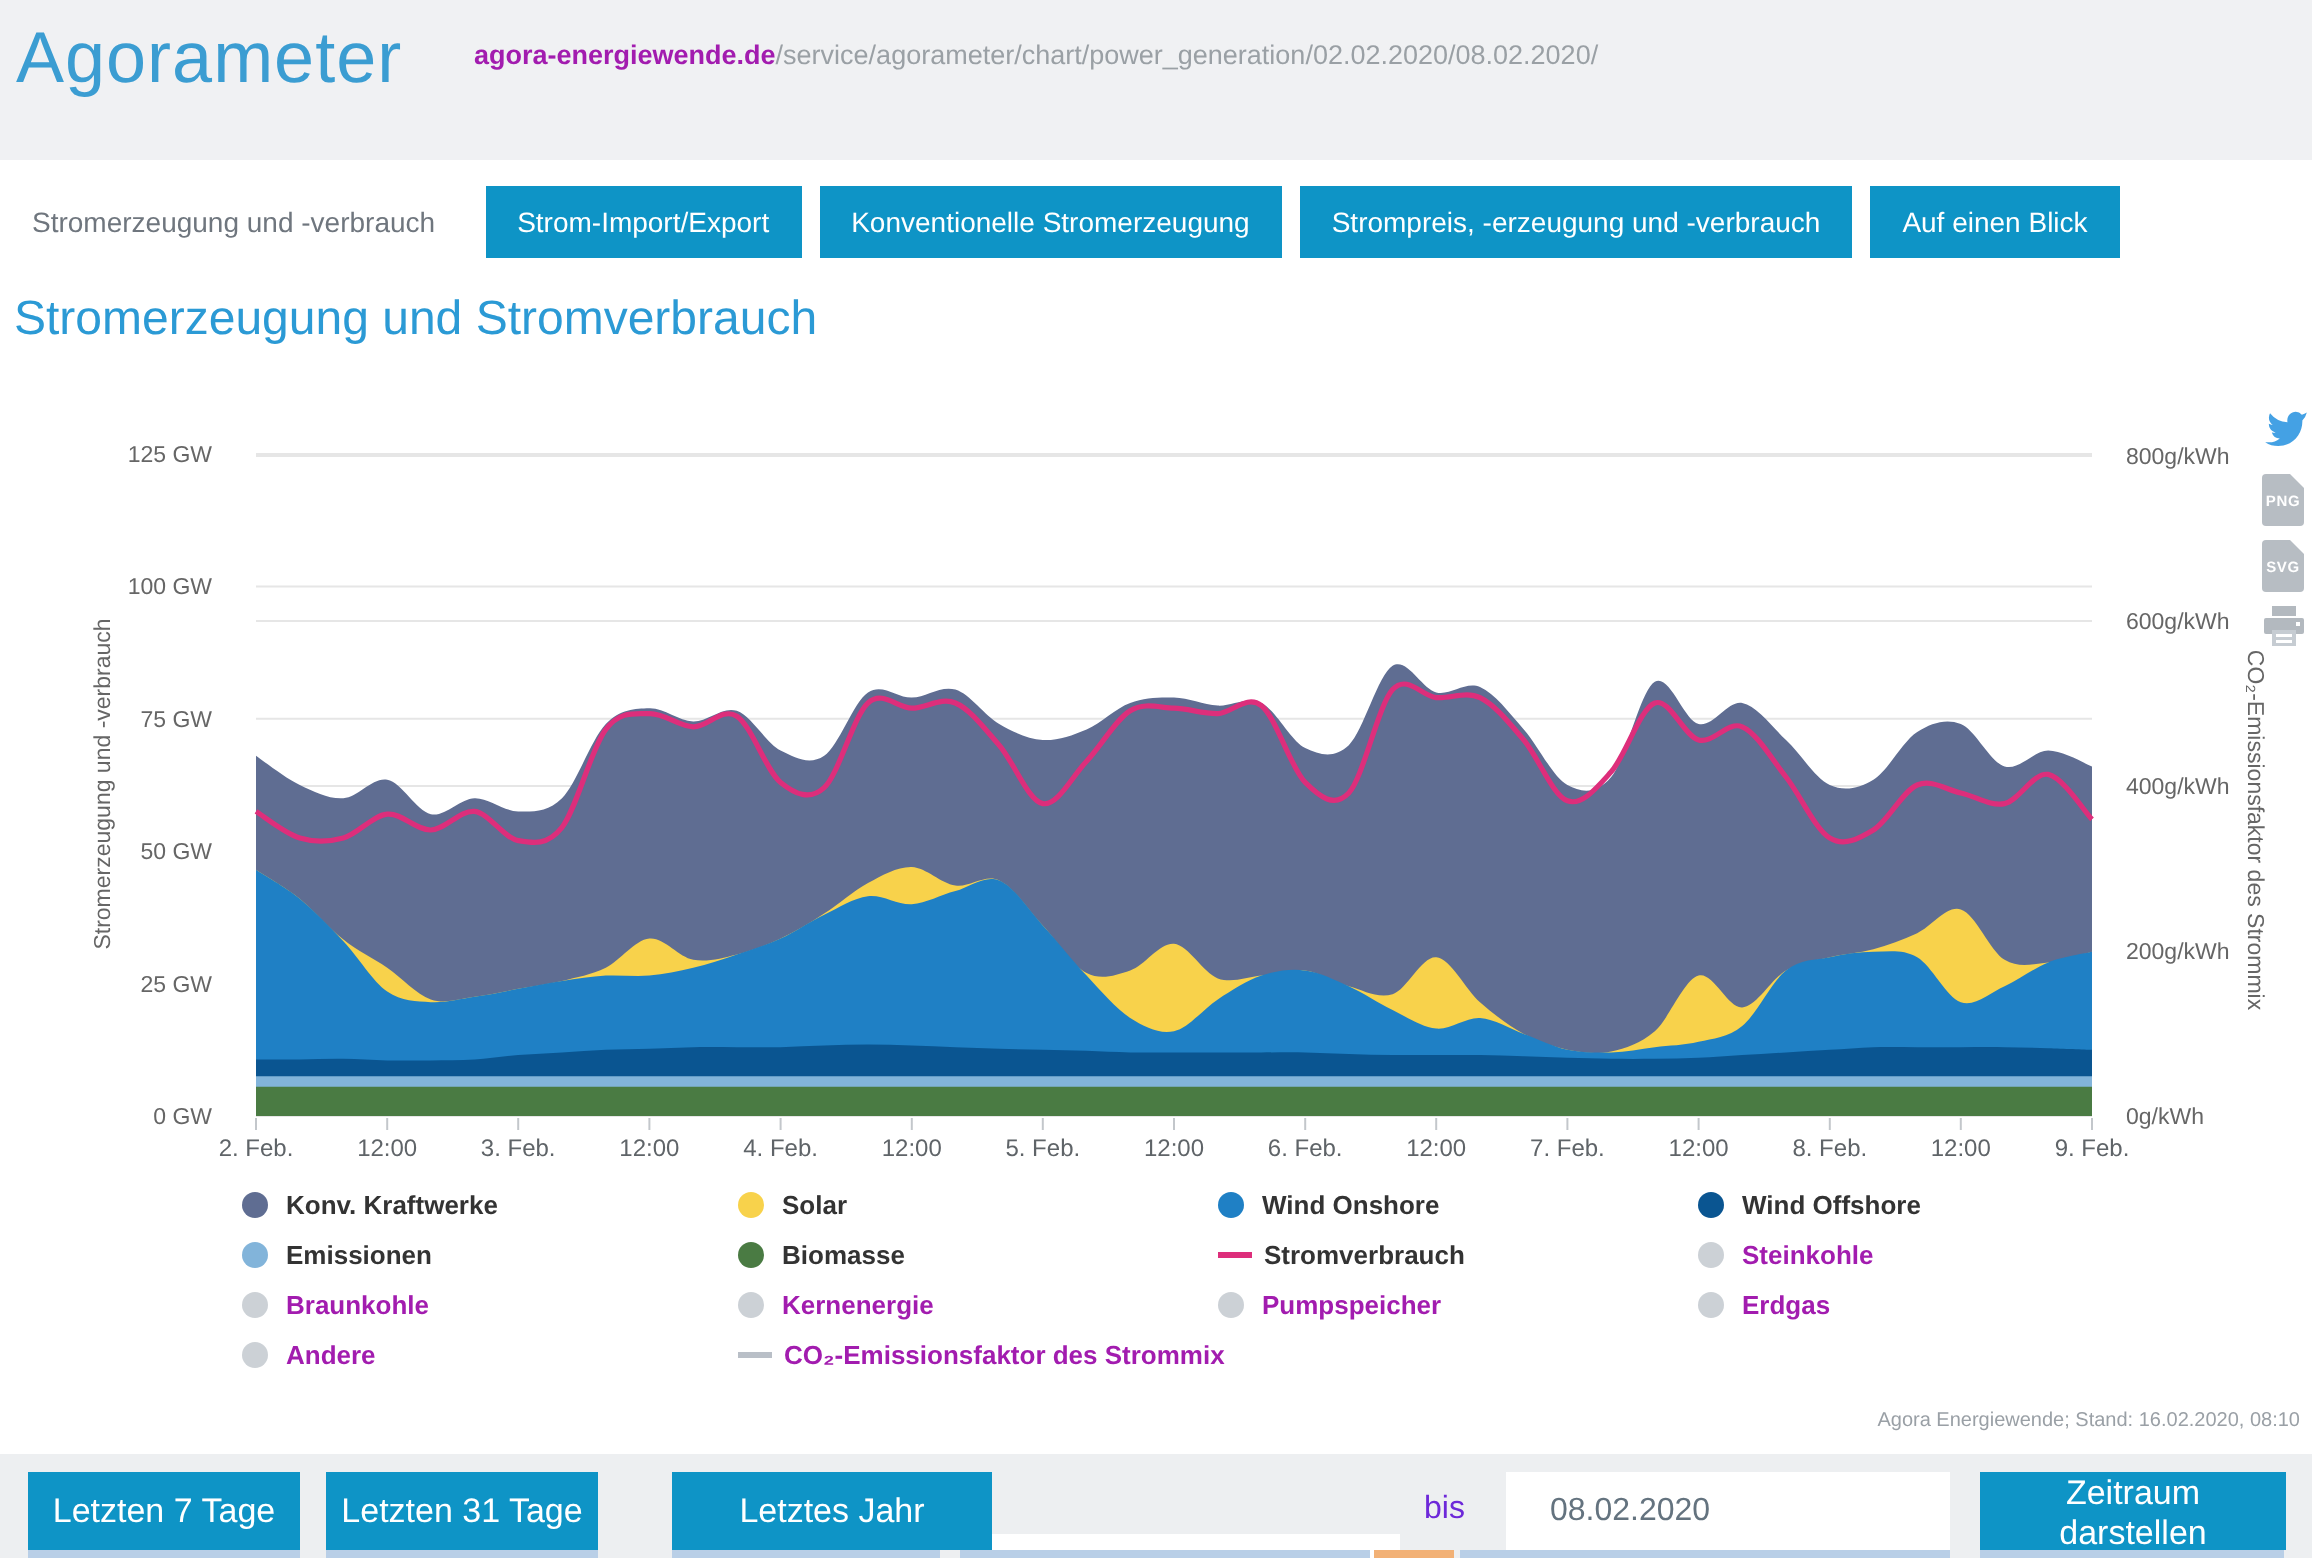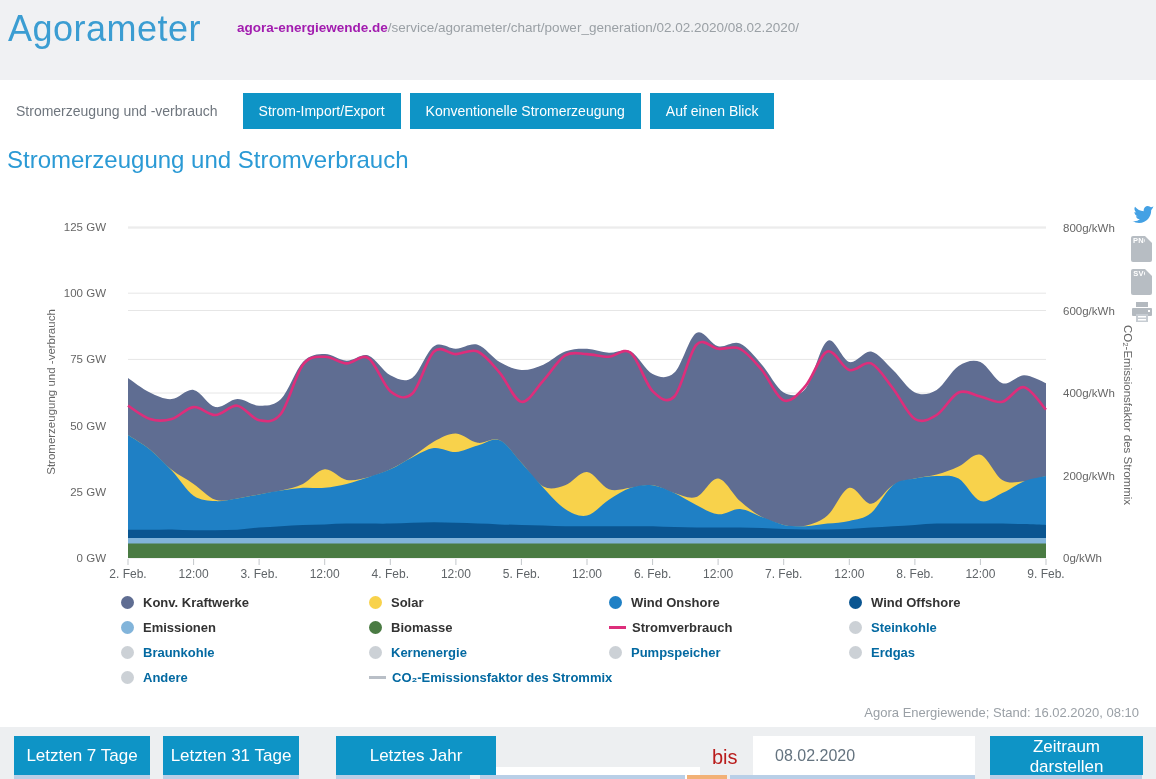--- a/index.html
+++ b/index.html
@@ -16,58 +16,59 @@
        cursor:pointer;white-space:nowrap;}
   .tab.active{background:#fff;color:#6f767e;}
   
   #pagetitle{position:absolute;left:7px;top:146px;font-size:24px;font-weight:400;color:#2b9ad5;}
   
   #chart-svg{position:absolute;left:0;top:0;pointer-events:none;}
   
   #exports{position:absolute;left:1131px;top:205px;width:24px;}
   .exp{margin-bottom:7px;cursor:pointer;}
   .filebadge{width:21px;height:26px;background:#b7bdc3;border-radius:2px;position:relative;
-             display:flex;align-items:flex-start;justify-content:center;}
+             display:flex;align-items:center;justify-content:center;}
   .filebadge:before{content:"";position:absolute;top:0;right:0;border-style:solid;
              border-width:0 7px 7px 0;border-color:#fff #fff #b7bdc3 #b7bdc3;}
   .filebadge span{color:#fff;font-size:7.5px;font-weight:700;letter-spacing:.3px;}
   
   #legend{position:absolute;left:16px;top:590px;width:1156px;height:105px;}
   .lcol{position:absolute;top:0;}
   .litem{display:flex;align-items:center;height:25px;cursor:pointer;}
   .lmark{width:13px;height:13px;border-radius:50%;flex:none;margin-right:9px;}
   .lmark.line{width:17px;height:3px;border-radius:0;margin-right:6px;}
   .ltext{font-size:13px;font-weight:700;color:#333;white-space:nowrap;}
-  .litem.off .ltext{color:#0369a1;}
-  
-  #attrib{position:absolute;right:17px;top:705px;font-size:13px;color:#9aa0a6;}
+  .litem.off .ltext{color:#a21caf;}
+  
+  #attrib{position:absolute;right:6px;top:705px;font-size:10px;color:#9aa0a6;}
   
   #footer{position:absolute;left:0;top:727px;width:1156px;height:52px;background:#edeff1;}
   .fbtn{position:absolute;top:9px;height:39px;background:#0e94c6;color:#fff;border:none;
         font-family:inherit;font-size:17px;cursor:pointer;}
   .finput{position:absolute;top:9px;height:39px;background:#fff;border:none;color:#64737f;
         font-family:inherit;font-size:16px;padding:0 0 0 22px;box-sizing:border-box;}
-  #bis{position:absolute;left:712px;top:19px;font-size:20px;color:#b91c1c;}
+  #bis{position:absolute;left:712px;top:19px;font-size:16px;color:#6d28d9;}
   #bottomstrip{position:absolute;left:0;top:775px;width:1156px;height:4px;}
   .strip{position:absolute;top:0;height:4px;}
 </style>
 </head>
 <body>
 
 <div id="app">
 
   <div id="header">
     <div id="logo">Agorameter</div>
     <div id="urlcrumb"><b>agora-energiewende.de</b><span>/service/agorameter/chart/power_generation/02.02.2020/08.02.2020/</span></div>
   </div>
 
   <div id="tabs">
       <div class="tab active">Stromerzeugung und -verbrauch</div>
       <div class="tab">Strom-Import/Export</div>
       <div class="tab">Konventionelle Stromerzeugung</div>
+      <div class="tab">Strompreis, -erzeugung und -verbrauch</div>
       <div class="tab">Auf einen Blick</div>
     </div>
 
   <div id="pagetitle">Stromerzeugung und Stromverbrauch</div>
 
   <svg id="chart-svg" width="1156" height="779" viewBox="0 0 1156 779" xmlns="http://www.w3.org/2000/svg">
       <line x1="128" y1="558" x2="1046" y2="558" stroke="#e6e6e6" stroke-width="1"></line>
       <line x1="128" y1="491.8" x2="1046" y2="491.8" stroke="#e6e6e6" stroke-width="1"></line>
       <line x1="128" y1="425.6" x2="1046" y2="425.6" stroke="#e6e6e6" stroke-width="1"></line>
       <line x1="128" y1="359.4" x2="1046" y2="359.4" stroke="#e6e6e6" stroke-width="1"></line>

